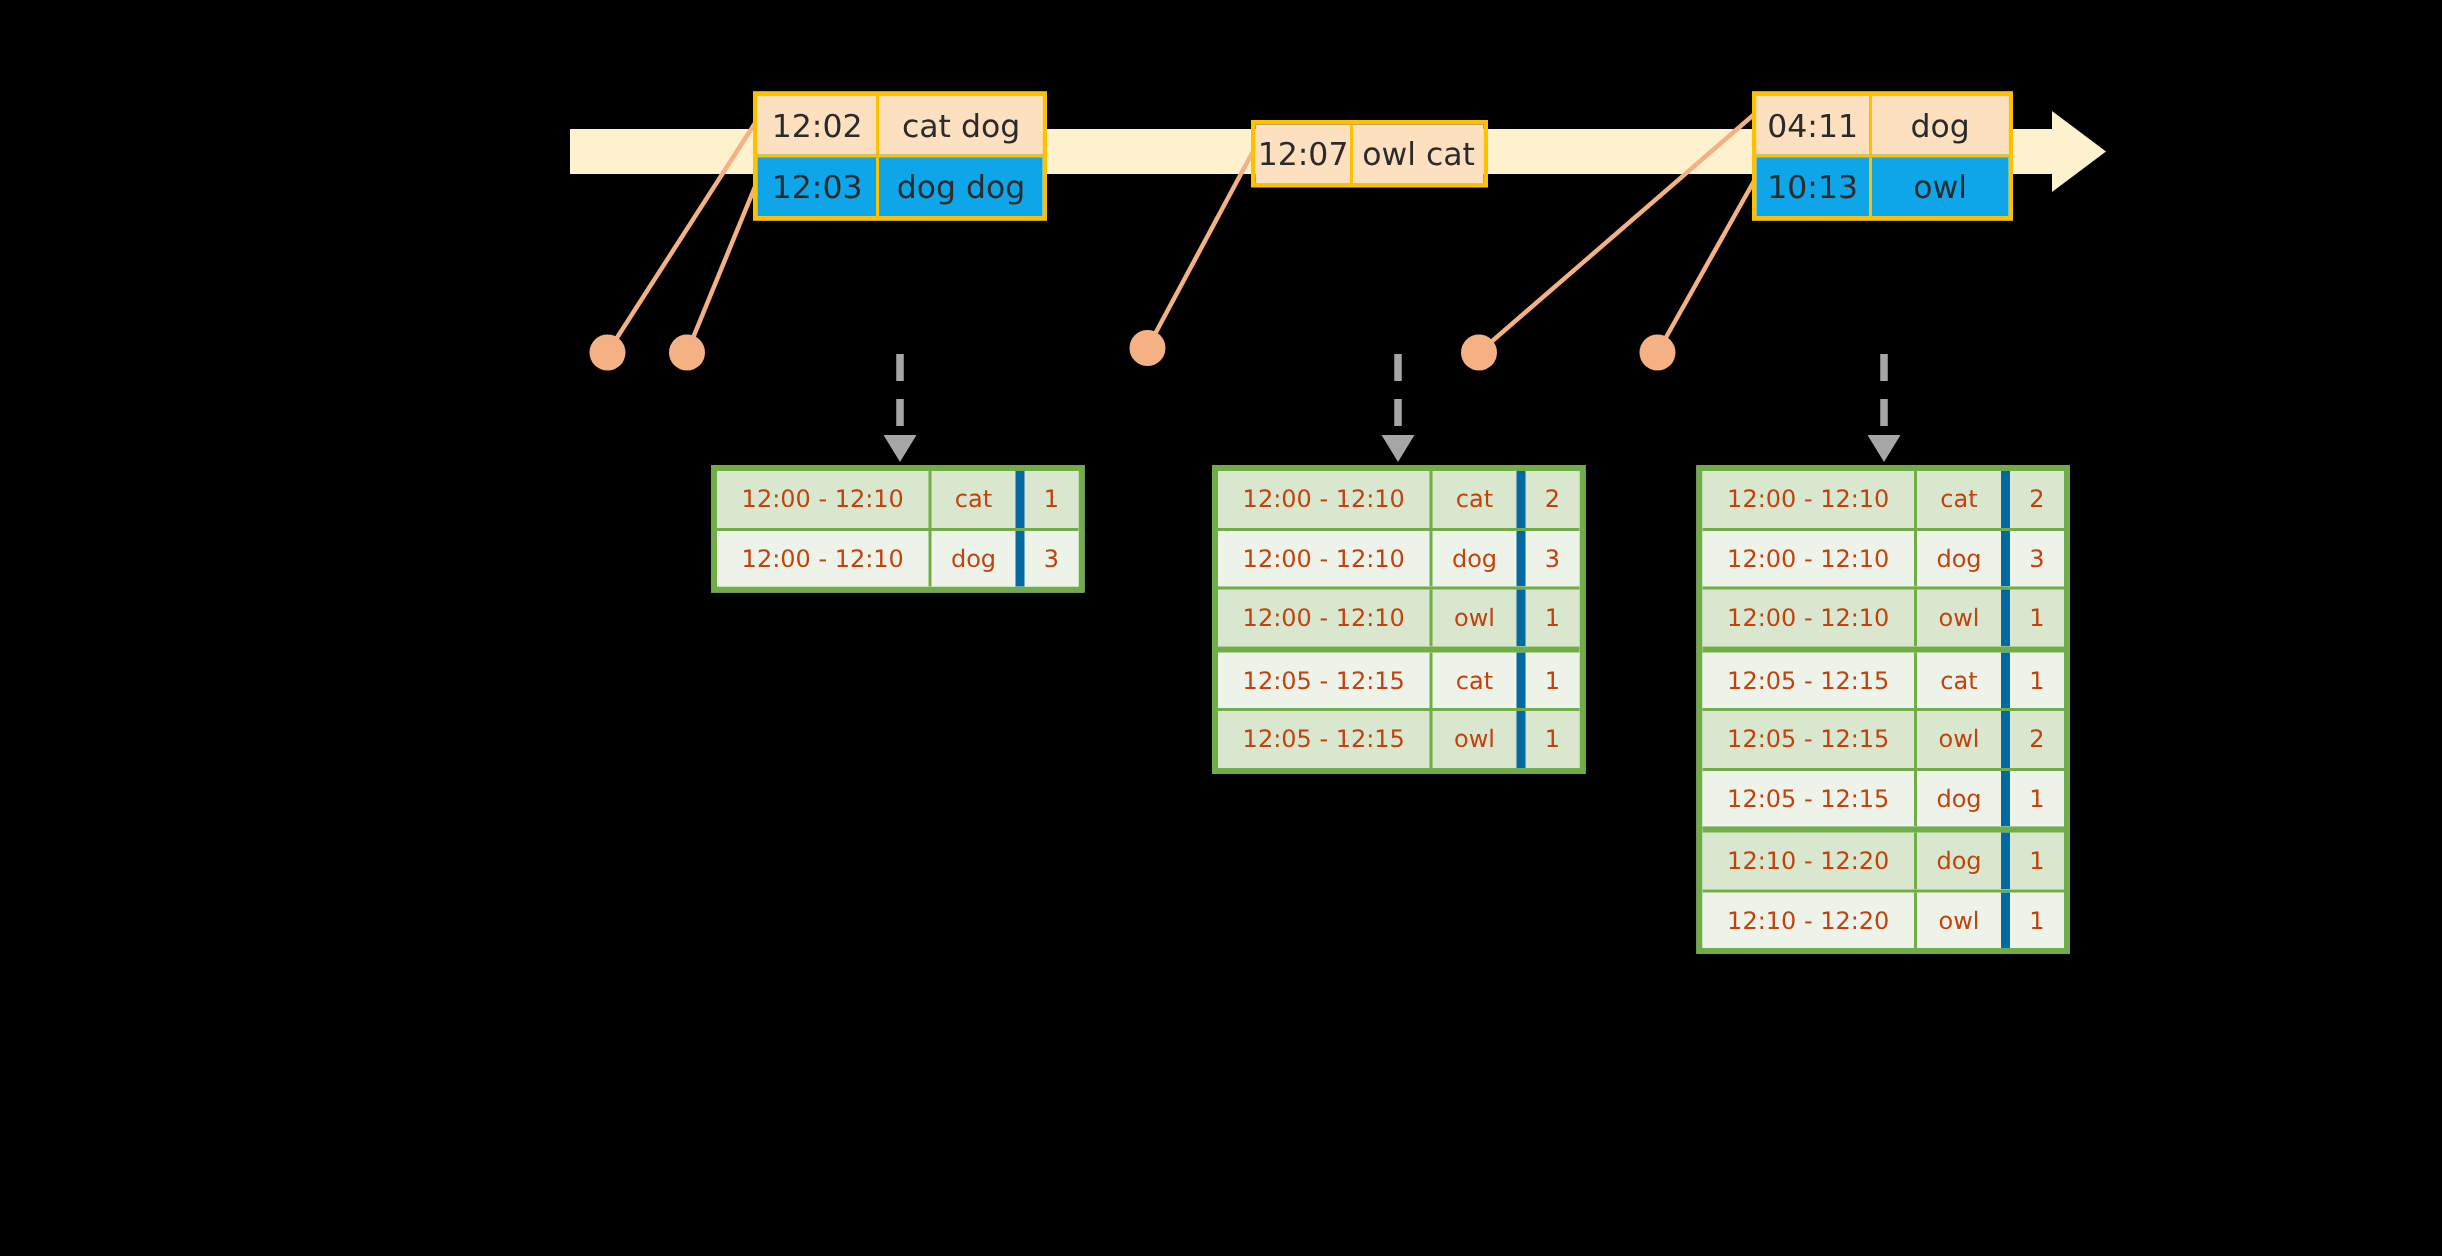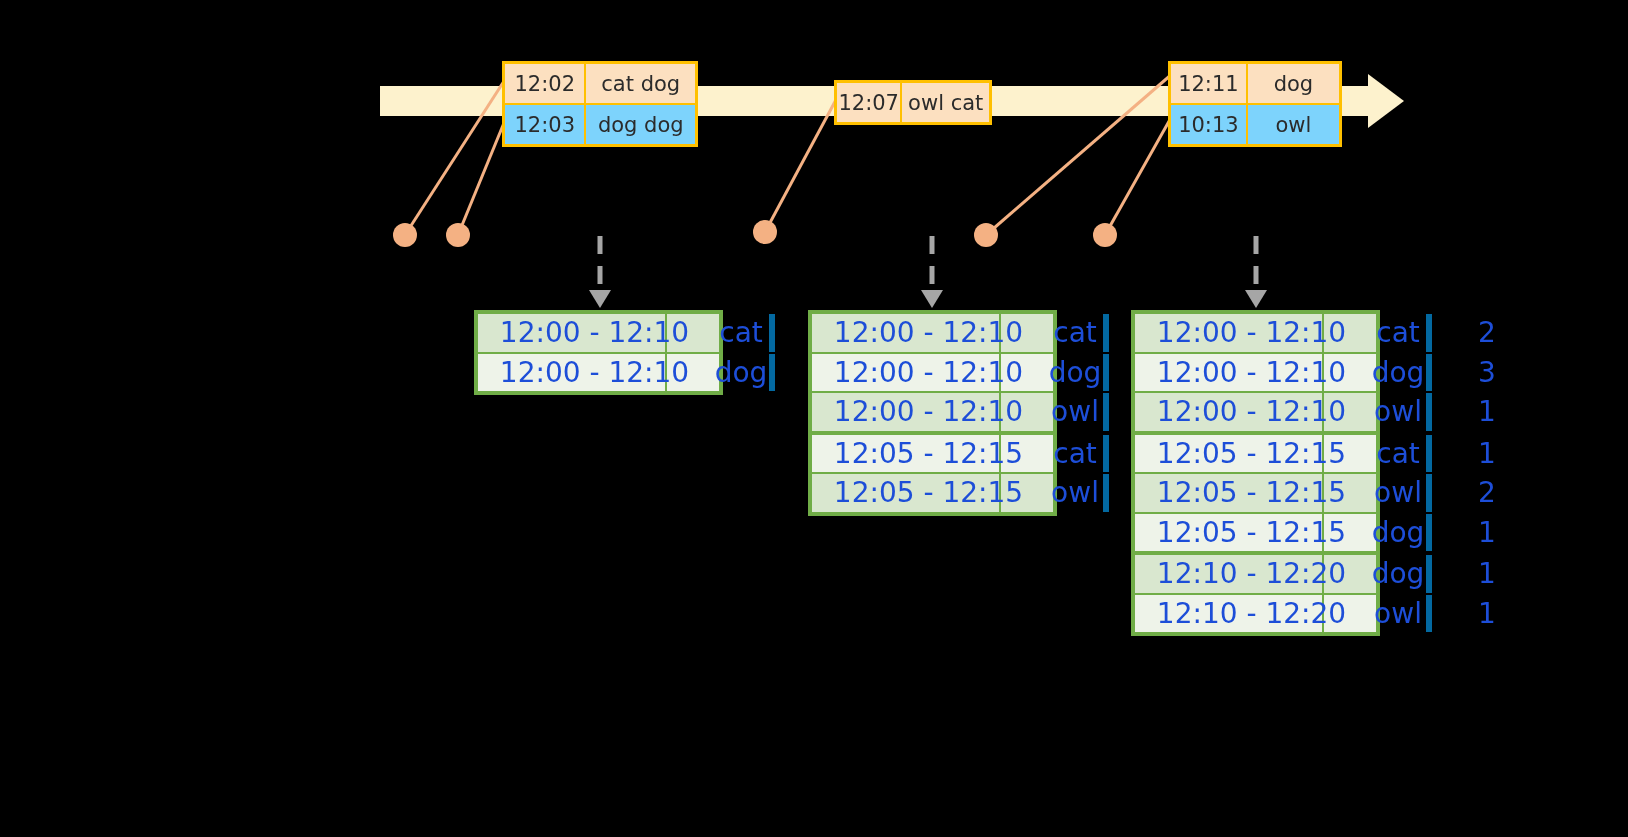--- a/index.html
+++ b/index.html
@@ -48,21 +48,21 @@
   }
   .event-row {
     display: flex;
     flex-direction: row;
     height: 39px;
   }
   .event-row + .event-row {
     border-top: 2px solid #ffc000;
   }
   .event-row.shade-dark { background: #fce0c0; }
-  .event-row.shade-light { background: #7dd3fc; }
+  .event-row.shade-light { background: #0ea5e9; }
   .event-cell {
     display: flex;
     align-items: center;
     justify-content: center;
     font-size: 21px;
     color: #2b2b2b;
     box-sizing: border-box;
     white-space: nowrap;
   }
   .event-cell.time { width: 84px; border-right: 2px solid #ffc000; }
@@ -98,25 +98,24 @@
     height: 37.5px;
   }
   .res-row.shade-dark  { background: #d9e7cf; }
   .res-row.shade-light { background: #eef3e9; }
   .res-row + .res-row { border-top: 2px solid #70ad47; }
   .res-row.group-end + .res-row { border-top: 4px solid #70ad47; }
   .res-cell {
     display: flex;
     align-items: center;
     justify-content: center;
-    font-size: 28px;
-    color: #1d4ed8;
+    font-size: 16px;
+    color: #c2410c;
     box-sizing: border-box;
     white-space: nowrap;
-    margin-left: 46px;
   }
   .res-cell.window { flex: 0 0 auto; border-right: 2px solid #70ad47; }
   .res-cell.word   { flex: 0 0 auto; border-right: 6px solid #0369a1; }
   .res-cell.count  { flex: 1 1 auto; }
 
   #result-table-1 { left: 474px; top: 310px; width: 249px; }
   #result-table-1 .res-cell.window { width: 143px; }
   #result-table-1 .res-cell.word   { width: 62px; }
 
   #result-table-2 { left: 808px; top: 310px; width: 249px; }
@@ -173,21 +172,21 @@
 
   <div class="event-box" id="event-box-2">
     <div class="event-row shade-dark">
       <div class="event-cell time">12:07</div>
       <div class="event-cell val">owl cat</div>
     </div>
   </div>
 
   <div class="event-box" id="event-box-3">
     <div class="event-row shade-dark">
-      <div class="event-cell time">12:11</div>
+      <div class="event-cell time">04:11</div>
       <div class="event-cell val">dog</div>
     </div>
     <div class="event-row shade-light">
       <div class="event-cell time">10:13</div>
       <div class="event-cell val">owl</div>
     </div>
   </div>
 
   <div class="result-table" id="result-table-1">
       <div class="res-row shade-dark">

